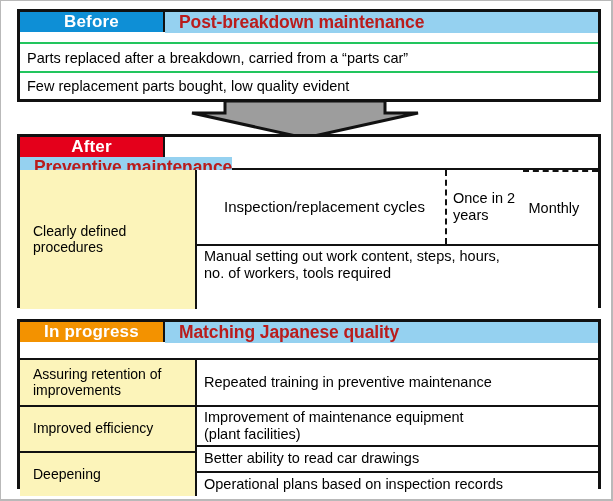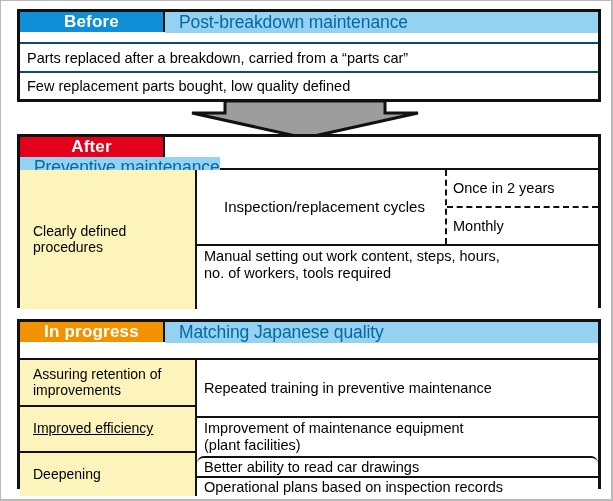--- a/index.html
+++ b/index.html
@@ -53,37 +53,37 @@
   }
   .bar-tag.tag-before { background: #0e8fd6; }
   .bar-tag.tag-after  { background: #e4001b; }
   .bar-tag.tag-prog   { background: #f39200; }
   .bar-title {
     box-sizing: border-box;
     flex: 1;
     display: flex;
     align-items: center;
     background: #95d1f0;
-    color: #0369a1;
-    font-weight: normal;
+    color: #b91c1c;
+    font-weight: bold;
     font-size: 17.5px;
     padding-left: 14px;
     letter-spacing: -.1px;
   }
 
   
   .row-line {
     box-sizing: border-box;
     display: flex;
     align-items: center;
     background: #ffffff;
     color: #000000;
     font-size: 14.5px;
     padding-left: 7px;
-    border-top: 2px solid #0c4a6e;
+    border-top: 2px solid #22c55e;
   }
 
   
   #arrow {
     position: absolute;
     left: 189px;
     top: 98px;
     width: 230px;
     height: 40px;
   }
@@ -142,21 +142,21 @@
     display: flex;
     align-items: center;
     padding: 10px 7px;
     font-size: 15px;
     margin-left: 20px;
   }
   .cycles-list {
     box-sizing: border-box;
     width: 153px;
     display: flex;
-    flex-direction: column;
+    flex-direction: row;
     border-left: 2px dashed #111111;
   }
   .cycles-item {
     box-sizing: border-box;
     flex: 1;
     display: flex;
     align-items: center;
     padding-left: 6px;
     font-size: 14.5px;
   }
@@ -169,21 +169,21 @@
 <div id="page">
 
   <div class="block" id="block-before" style="left:16px; top:8px; width:584px; height:93px;">
 
     <div class="bar" style="height:30px;">
       <div class="bar-tag tag-before" style="width:145px;">Before</div>
       <div class="bar-title">Post-breakdown maintenance</div>
     </div>
 
     <div class="row-line" style="height:29px;">Parts replaced after a breakdown, carried from a “parts car”</div>
-    <div class="row-line" style="height:28px;">Few replacement parts bought, low quality defined</div>
+    <div class="row-line" style="height:28px;">Few replacement parts bought, low quality evident</div>
   </div>
 
   <div id="arrow">
     <svg width="230" height="40" viewBox="0 0 230 40" xmlns="http://www.w3.org/2000/svg">
       <polygon points="35,2 195,2 195,14 228,14 115,39 2,14 35,14" fill="#9d9d9d" stroke="#111111" stroke-width="3" stroke-linejoin="miter"></polygon>
     </svg>
   </div>
 
   <div class="block" id="block-after" style="left:16px; top:133px; width:584px; height:174px;">
 
@@ -221,27 +221,27 @@
     <div class="bar" style="height:36px;">
       <div class="bar-tag tag-prog" style="width:145px;">In progress</div>
       <div class="bar-title">Matching Japanese quality</div>
     </div>
 
     <div class="body" style="height:138px;">
 
       <div class="catcol" style="width:177px;">
         <div class="catcell multiline" style="height:45px;">Assuring retention of
 improvements</div>
-        <div class="catcell" style="height:46px;text-decoration:underline;">Improved efficiency</div>
+        <div class="catcell" style="height:46px;">Improved efficiency</div>
         <div class="catcell" style="flex:1;">Deepening</div>
       </div>
 
       <div class="detcol">
-        <div class="detcell" style="height:56px;">Repeated training in preventive maintenance</div>
+        <div class="detcell" style="height:45px;">Repeated training in preventive maintenance</div>
         <div class="detcell multiline" style="height:40px;">Improvement of maintenance equipment
 (plant facilities)</div>
-        <div class="detcell" style="height:23px; flex:1;border-radius:7px;">Better ability to read car drawings</div>
+        <div class="detcell" style="height:23px; flex:1;">Better ability to read car drawings</div>
         <div class="detcell" style="height:23px; flex:1;">Operational plans based on inspection records</div>
       </div>
     </div>
   </div>
 
 </div>
 
 </body></html>

